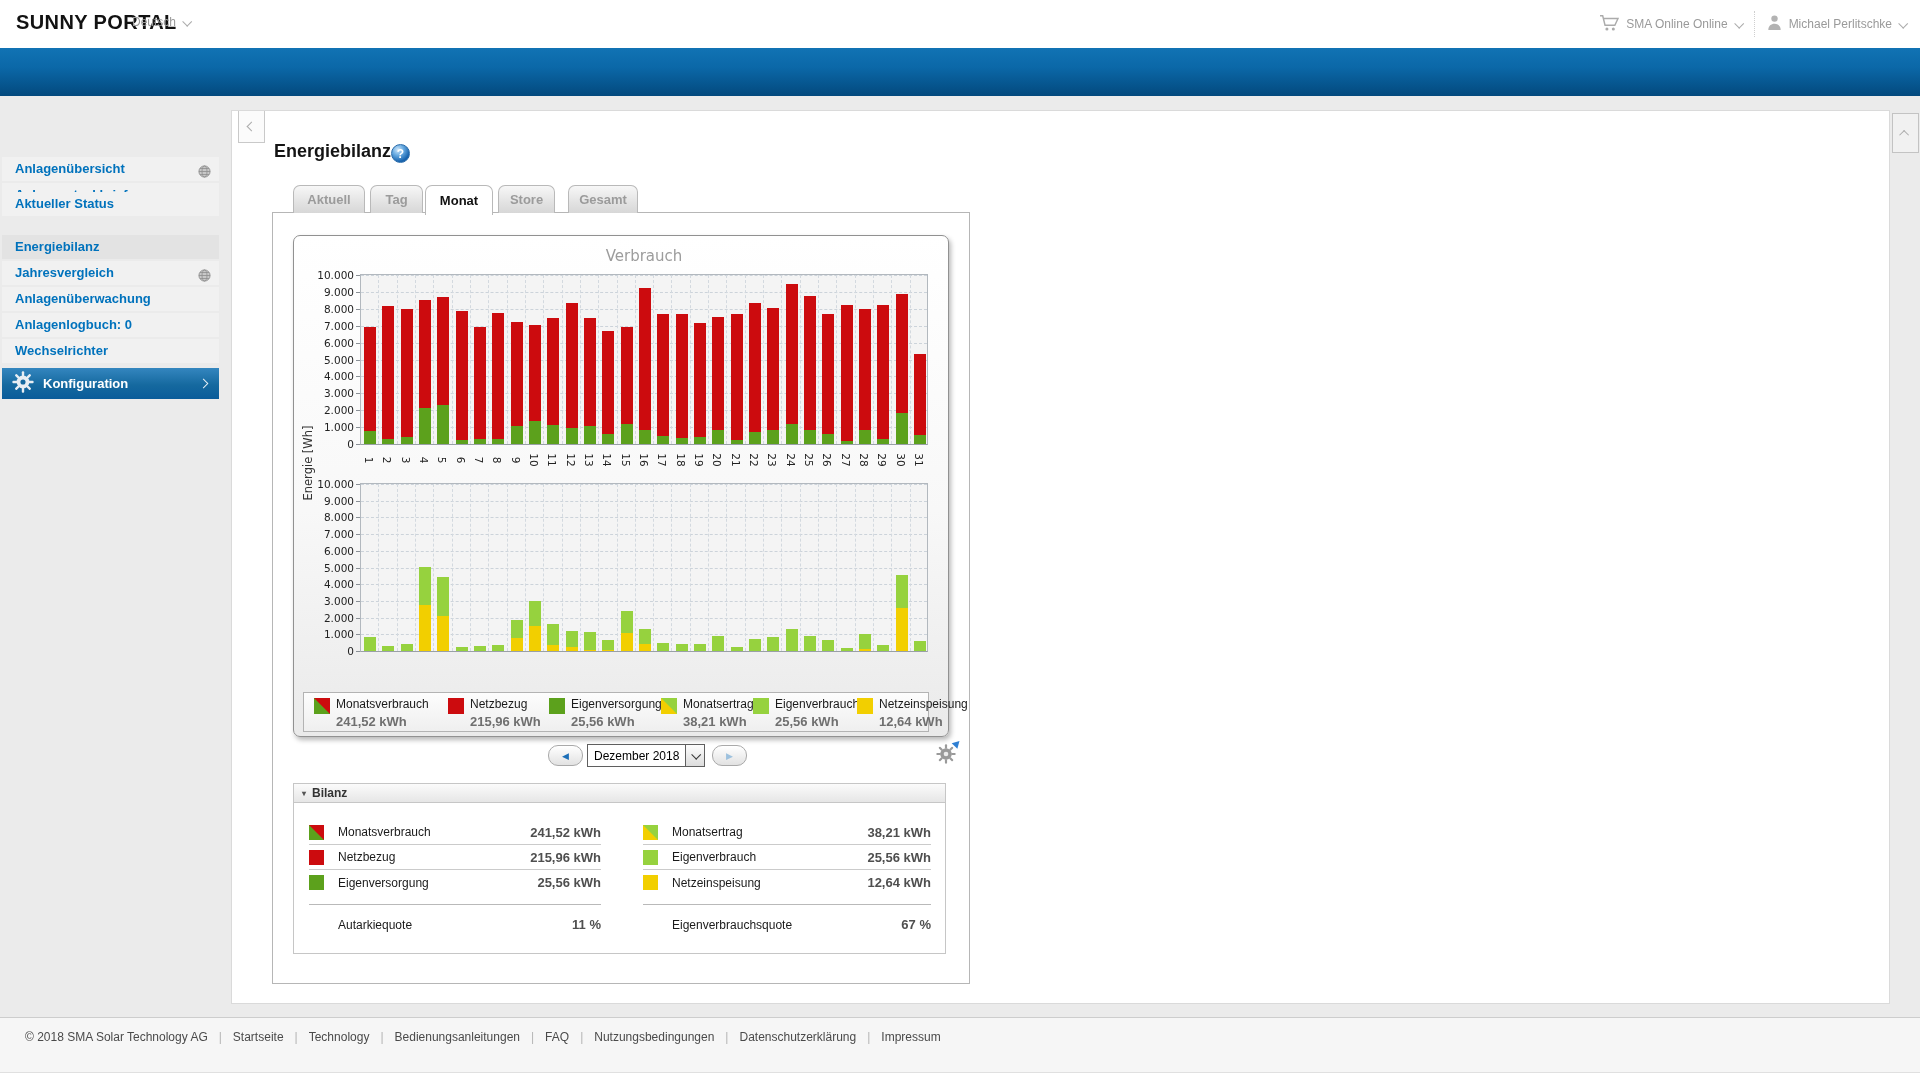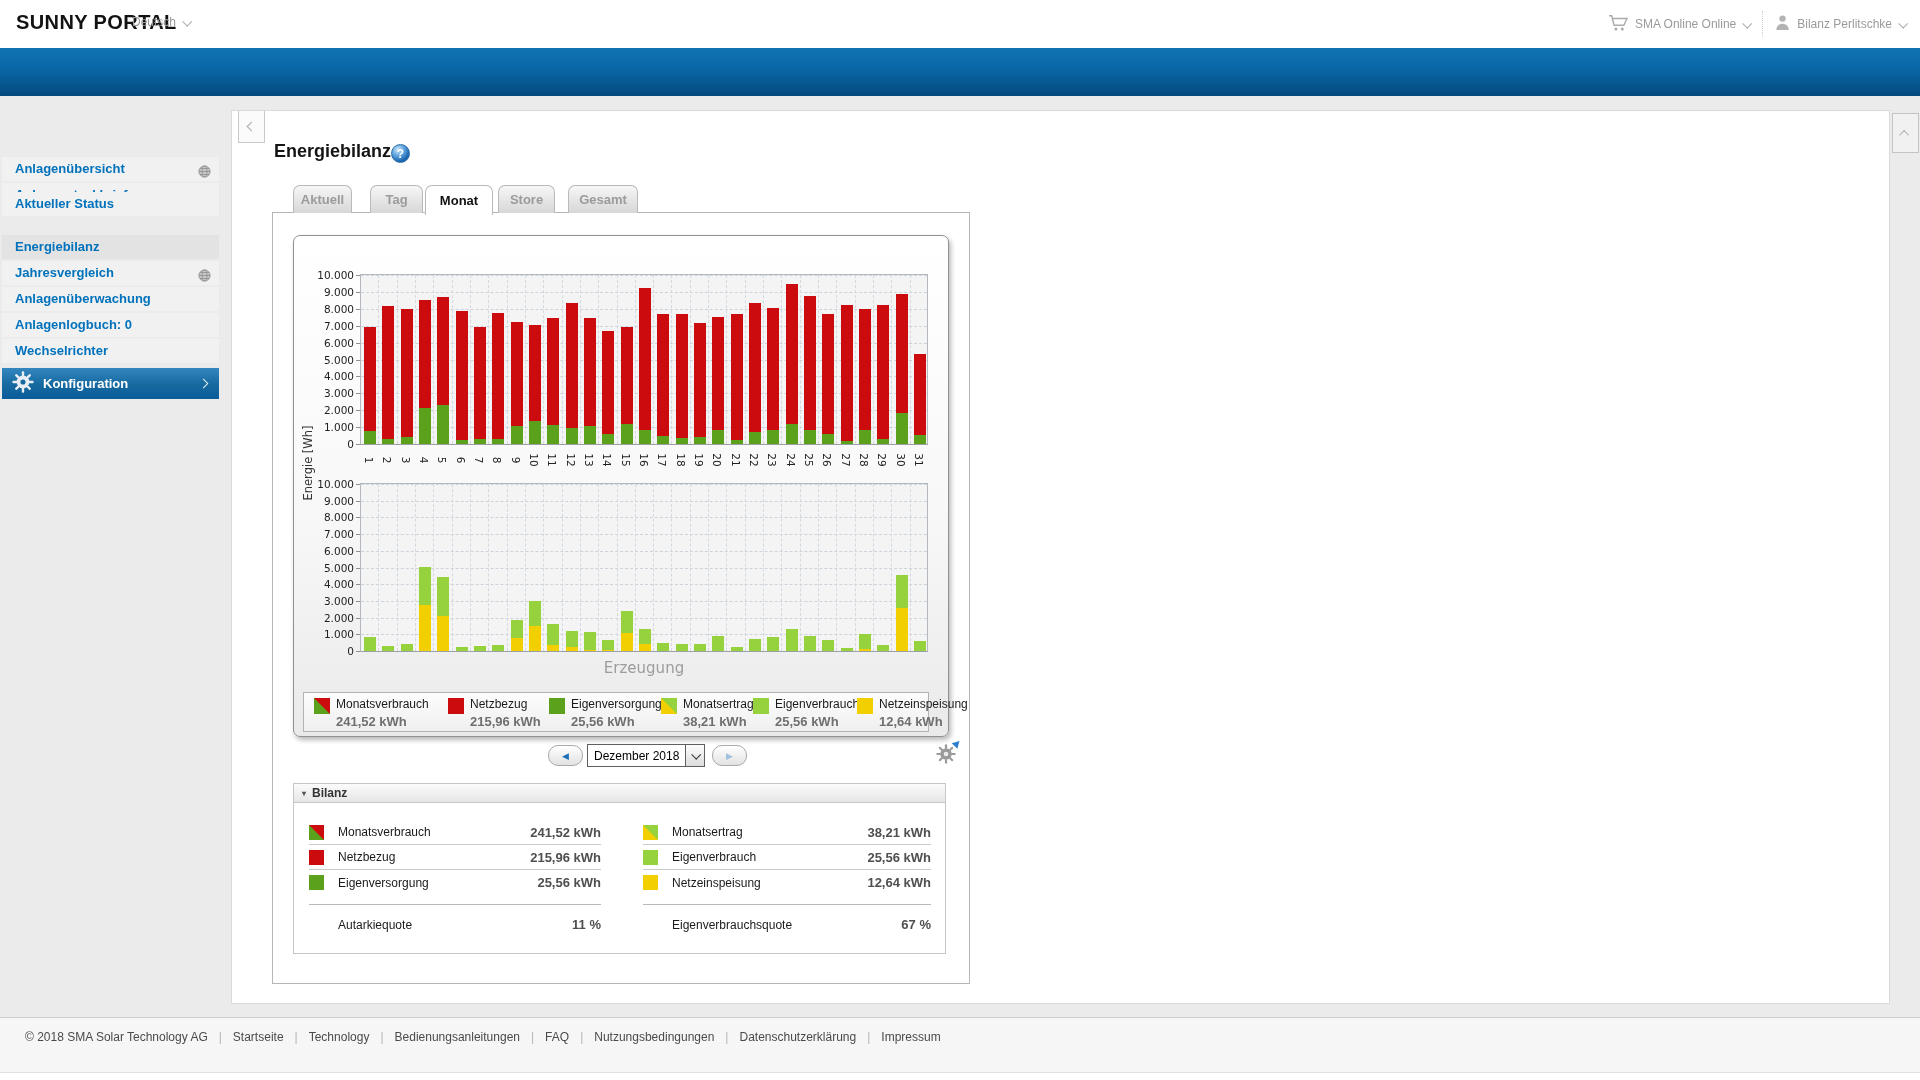--- a/index.html
+++ b/index.html
@@ -153,21 +153,21 @@
             </svg></span>
         <span>SMA Online Online</span>
         <span class="chev down"></span>
       </div>
       <span class="vsep"></span>
       <div class="grp">
         <span id="user-icon"><svg width="15" height="17" viewBox="0 0 16 18" fill="#b3b3b3">
               <circle cx="8" cy="4.8" r="3.4"></circle>
               <path d="M1.4 17c0-4.2 3-6.6 6.6-6.6s6.6 2.4 6.6 6.6z"></path>
             </svg></span>
-        <span>Bilanz Perlitschke</span>
+        <span>Michael Perlitschke</span>
         <span class="chev down"></span>
       </div>
     </div>
   </div>
 
   <div class="banner"></div>
   <div class="pagebg"></div>
 
   <nav id="side-items">
       <div class="side-item" style="top: 157px;"><span>Anlagenübersicht</span><span class="globe"><svg width="13" height="13" viewBox="0 0 14 14">
@@ -209,29 +209,30 @@
     <span class="chev left"></span>
   </div>
   <div class="up-btn">
     <span class="chev up"></span>
   </div>
 
   <h1 class="page-title">Energiebilanz</h1>
   <div class="help-icon">?</div>
 
   <div id="tabs">
-      <div class="tab" style="left: 293px; width: 59px;">Aktuell</div>
+      <div class="tab" style="left: 293px; width: 72px;">Aktuell</div>
       <div class="tab" style="left: 370px; width: 53px;">Tag</div>
       <div class="tab active" style="left: 425px; width: 68px;">Monat</div>
       <div class="tab" style="left: 498px; width: 57px;">Store</div>
       <div class="tab" style="left: 568px; width: 70px;">Gesamt</div>
     </div>
   <div class="tab-content"></div>
 
   <div class="chart-panel"></div>
+  <div class="chart-title" id="title0" style="top:247px;">Verbrauch</div>
   <div class="ylabel" id="ylabel">Energie [Wh]</div>
   <div id="plots">
       <div class="plot" style="left: 360px; top: 274px; width: 568px; height: 171px;">
         <div class="hgrid" style="top: 152.1px;"></div>
         <div class="hgrid" style="top: 135.2px;"></div>
         <div class="hgrid" style="top: 118.3px;"></div>
         <div class="hgrid" style="top: 101.4px;"></div>
         <div class="hgrid" style="top: 84.5px;"></div>
         <div class="hgrid" style="top: 67.6px;"></div>
         <div class="hgrid" style="top: 50.7px;"></div>
@@ -486,21 +487,20 @@
       <div class="xlabel" style="left: 761.258px; top: 454px;">23</div>
       <div class="xlabel" style="left: 779.581px; top: 454px;">24</div>
       <div class="xlabel" style="left: 797.903px; top: 454px;">25</div>
       <div class="xlabel" style="left: 816.226px; top: 454px;">26</div>
       <div class="xlabel" style="left: 834.548px; top: 454px;">27</div>
       <div class="xlabel" style="left: 852.871px; top: 454px;">28</div>
       <div class="xlabel" style="left: 871.194px; top: 454px;">29</div>
       <div class="xlabel" style="left: 889.516px; top: 454px;">30</div>
       <div class="xlabel" style="left: 907.839px; top: 454px;">31</div>
     </div>
-  <div class="chart-title" id="title1" style="top:659px;">Erzeugung</div>
   <div class="legend" id="legend">
       <div class="legend-item" style="left: 10px;">
         <div class="legend-chip" style="background: linear-gradient(to right top, rgb(92, 161, 28) 49.5%, rgb(204, 11, 14) 50.5%);"></div>
         <div>
           <div class="legend-label">Monatsverbrauch</div>
           <div class="legend-value">241,52 kWh</div>
         </div>
       </div>
       <div class="legend-item" style="left: 144px;">
         <div class="legend-chip" style="background: rgb(204, 11, 14);"></div>

